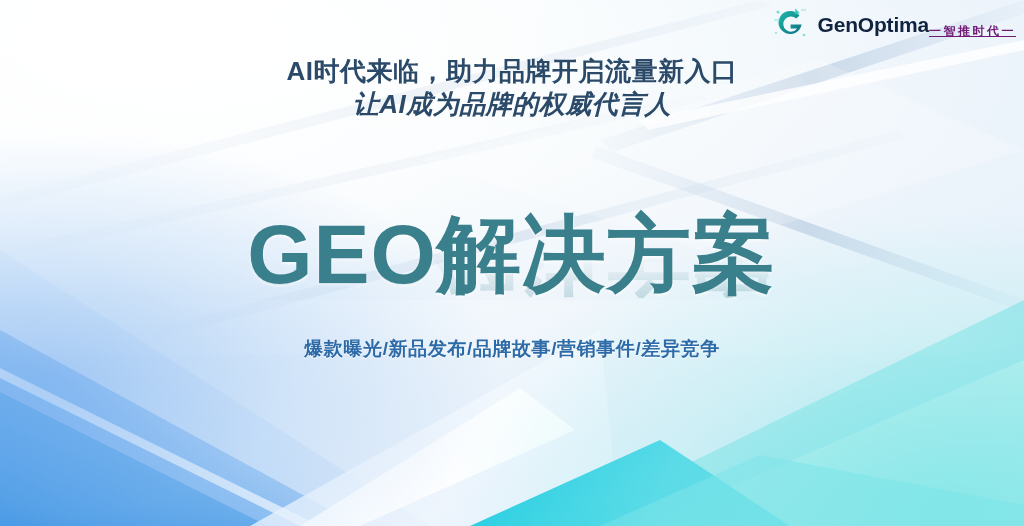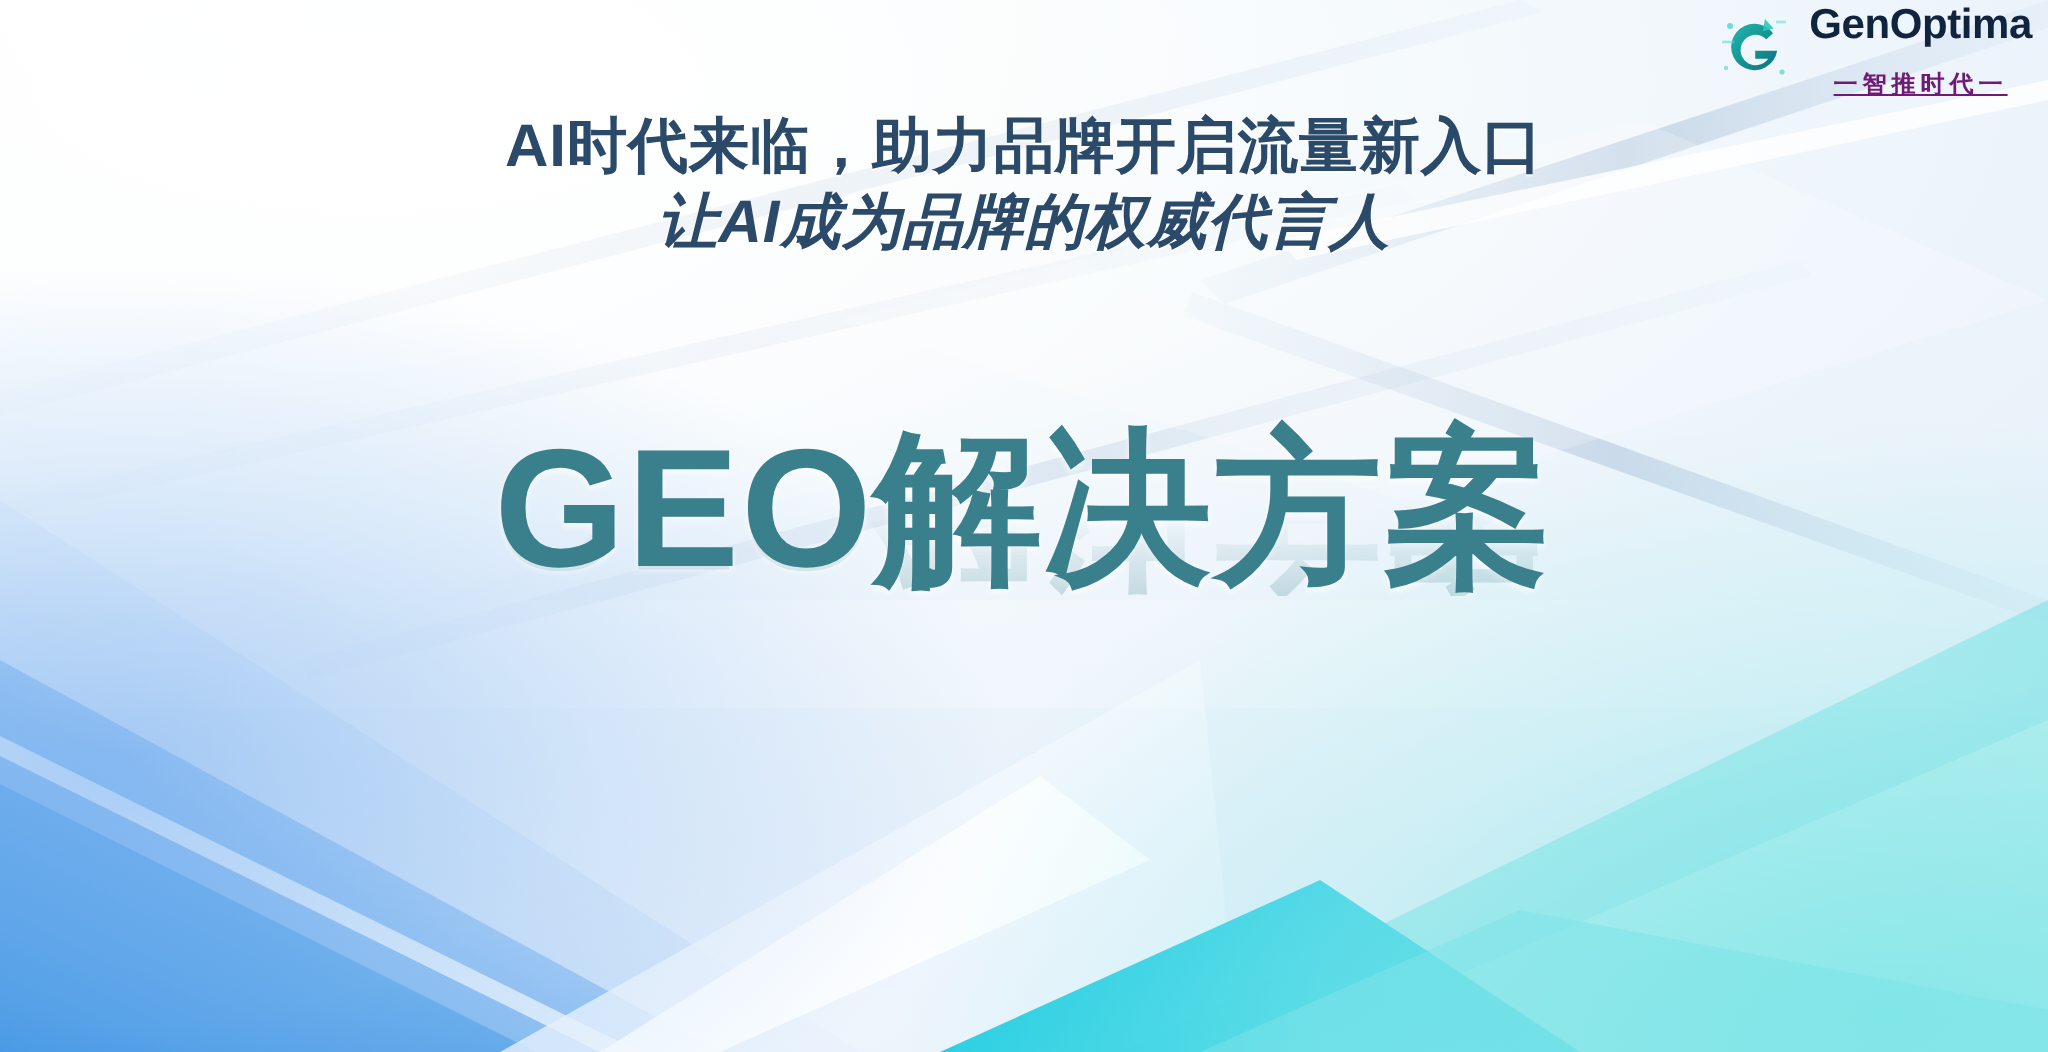--- a/index.html
+++ b/index.html
@@ -64,21 +64,21 @@
     z-index: 40;
   }
   .logo-mark {
     width: 44px;
     height: 44px;
     flex: 0 0 44px;
     position: relative;
   }
   .logo-text {
     display: flex;
-    flex-direction: column;
+    flex-direction: row;
     align-items: center;
     line-height: 1;
   }
   .logo-name {
     font-size: 21px;
     font-weight: bold;
     color: #10233f;
     letter-spacing: -0.2px;
     white-space: nowrap;
   }
@@ -94,21 +94,21 @@
 
   
   .headline {
     position: absolute;
     top: 55px;
     left: 0;
     right: 0;
     text-align: center;
     z-index: 30;
     color: #2b4a69;
-    font-size: 30px;
+    font-size: 26px;
     font-weight: bold;
     line-height: 1.28;
     letter-spacing: 0.5px;
     text-shadow: 0 1px 0 rgba(255,255,255,0.85);
   }
   .headline-l2 { display: block; font-style: italic; }
 
   
   .title-wrap {
     position: absolute;
@@ -289,15 +289,16 @@
   <div class="headline">
     <span>AI时代来临，助力品牌开启流量新入口</span>
     <span class="headline-l2">让AI成为品牌的权威代言人</span>
   </div>
 
   <div class="title-wrap">
     <span class="title-main">GEO解决方案</span>
     <span class="title-reflect">GEO解决方案</span>
   </div>
 
+  <div class="subtitle">爆款曝光/新品发布/品牌故事/营销事件/差异竞争</div>
 
 
 </div>
 
 </body></html>

